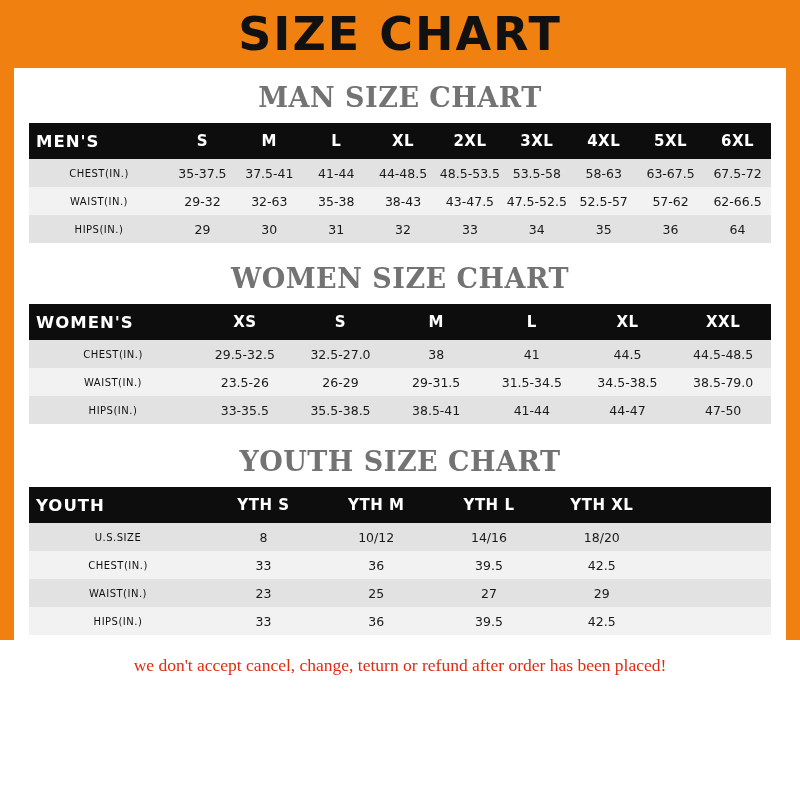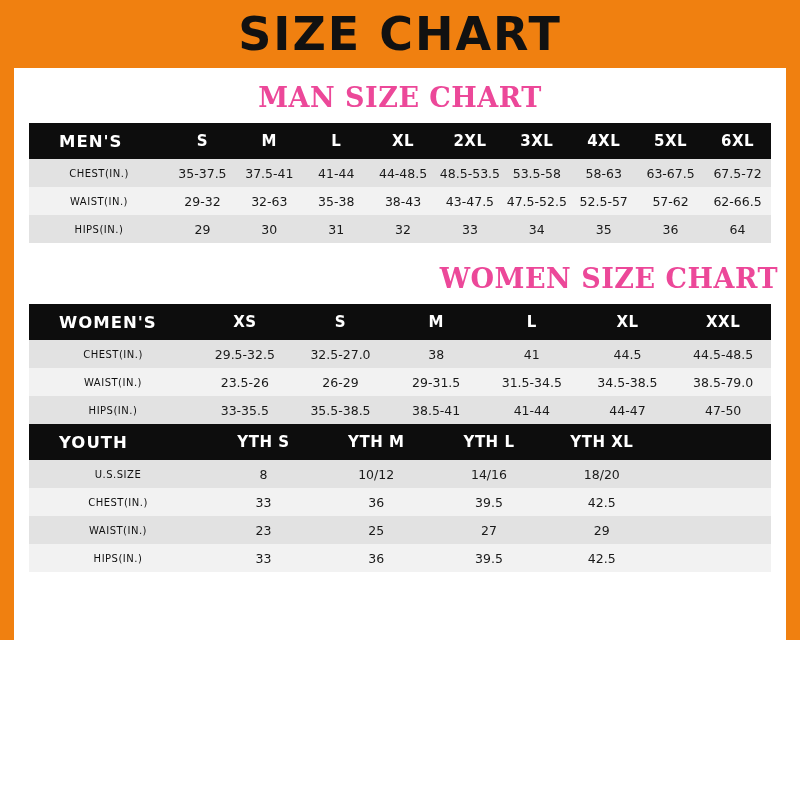--- a/index.html
+++ b/index.html
@@ -39,25 +39,25 @@
     line-height: 1;
   }
   .content {
     padding: 0 8px;
   }
   .section-title {
     text-align: center;
     font-family: "DejaVu Serif", serif;
     font-weight: bold;
     font-size: 27px;
-    color: #ec4899;
+    color: #737373;
     letter-spacing: 0.5px;
   }
   .sec-man .section-title { margin: 14px 0 10px; }
-  .sec-women .section-title { margin: 20px 0 10px; text-align: right; }
+  .sec-women .section-title { margin: 20px 0 10px; }
   .sec-youth .section-title { margin: 22px 0 10px; }
 
   table.size-table {
     border-collapse: collapse;
     width: 742px;
     margin: 0 auto;
     table-layout: fixed;
   }
   table.size-table th,
   table.size-table td {
@@ -73,21 +73,21 @@
   table.size-table thead th {
     background: #0d0d0d;
     color: #ffffff;
     font-weight: bold;
     font-size: 15px;
     height: 36px;
     letter-spacing: 0.5px;
   }
   table.size-table thead th.corner {
     text-align: left;
-    padding-left: 30px;
+    padding-left: 7px;
     font-size: 16.5px;
     letter-spacing: 1px;
   }
   table.size-table tbody tr.odd td { background: #e2e2e2; }
   table.size-table tbody tr.even td { background: #f2f2f2; }
   table.size-table tbody td.rowlabel {
     font-size: 10px;
     letter-spacing: 0.5px;
     color: #111111;
   }
@@ -237,20 +237,21 @@
             <td>38.5-41</td>
             <td>41-44</td>
             <td>44-47</td>
             <td>47-50</td>
           </tr>
         </tbody>
       </table>
     </div>
 
     <div class="sec-youth">
+      <div class="section-title">YOUTH SIZE CHART</div>
       <table class="size-table tbl-youth">
         <colgroup>
           <col class="c0">
             <col>
             <col>
             <col>
             <col>
             <col>
         </colgroup>
         <thead>
@@ -294,16 +295,17 @@
             <td>36</td>
             <td>39.5</td>
             <td>42.5</td>
             <td></td>
           </tr>
         </tbody>
       </table>
     </div>
 
     <div class="footer-note">
+      <span class="line">we don't accept cancel, change, teturn or refund after order has been placed!</span>
     </div>
 
   </div>
 </div>
 
 </body></html>

